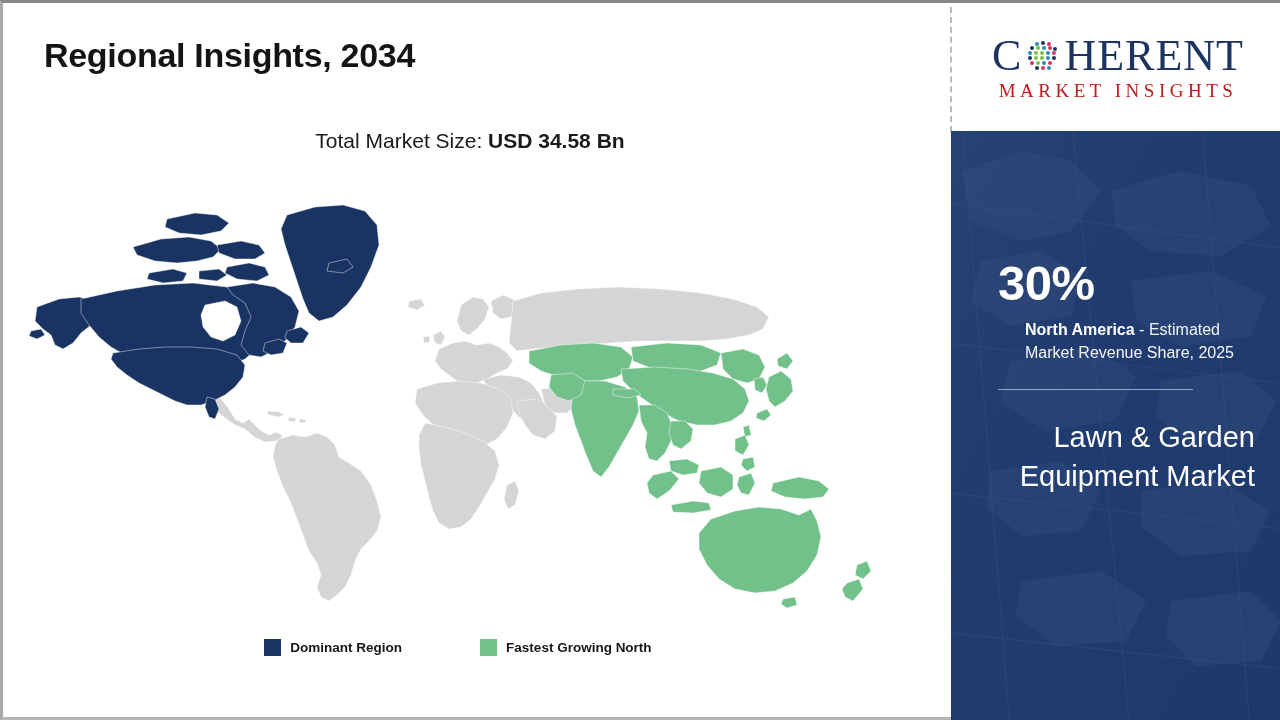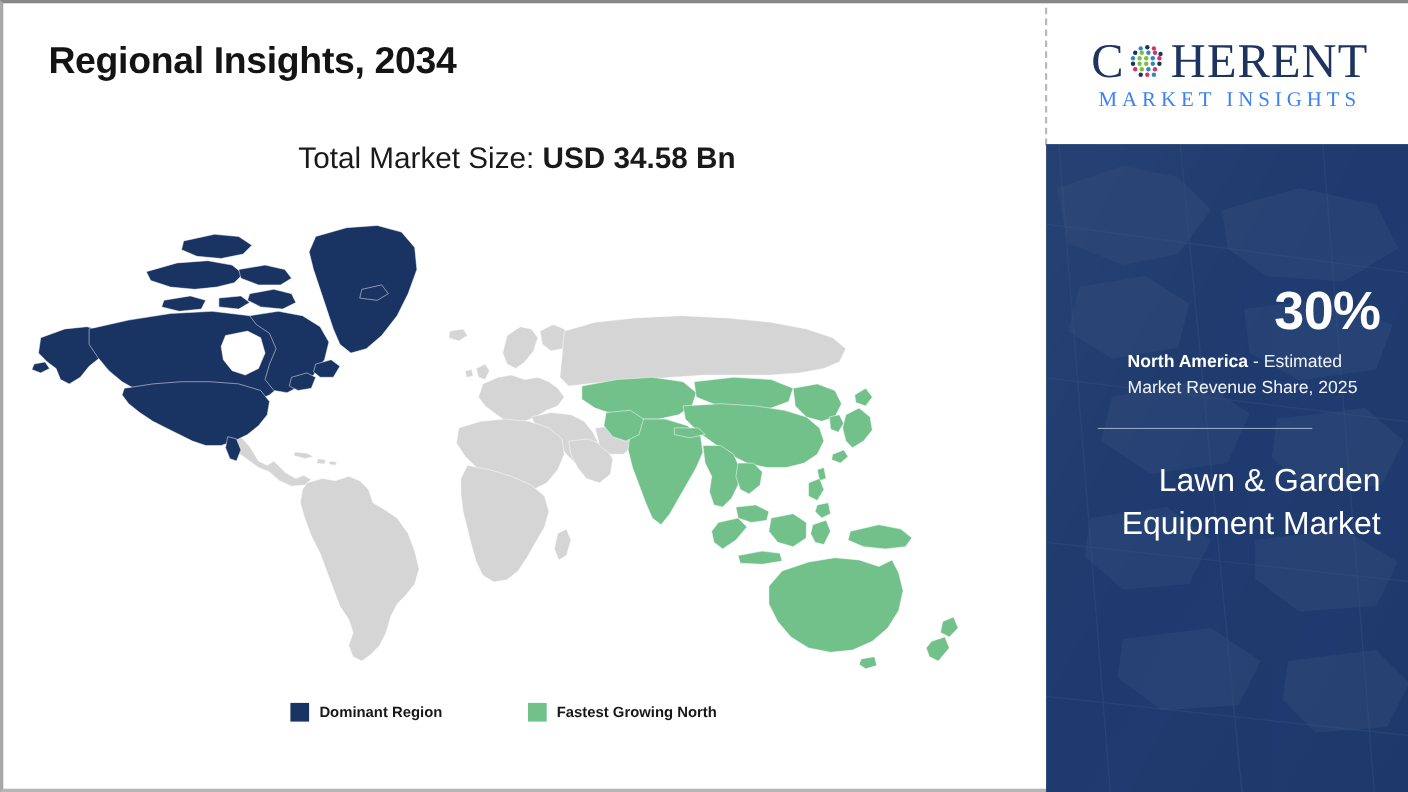--- a/index.html
+++ b/index.html
@@ -21,21 +21,21 @@
   #main-area { position:absolute; left:0; top:0; width:947px; height:717px; }
 
   #page-title {
     position:absolute; left:41px; top:33px;
     font-size:34px; font-weight:bold; color:#141414;
     letter-spacing:-0.3px;
   }
   #market-size-line {
     position:absolute; left:0; top:126px; width:910px;
     text-align:center;
-    font-size:27px; color:#1a1a1a; white-space:nowrap;padding-left:24px;
+    font-size:21px; color:#1a1a1a; white-space:nowrap;padding-left:24px;
   }
   #market-size-line .bold { font-weight:bold; }
 
   
   #map-wrap {
     position:absolute; left:18px; top:180px; width:880px; height:440px;
   }
   #map-wrap svg { width:100%; height:100%; display:block; }
   .land      { fill:#d5d5d5; stroke:#ffffff; stroke-width:0.45; }
   .dominant  { fill:#193362; stroke:#ffffff; stroke-width:0.45; }
@@ -72,41 +72,40 @@
   }
   #logo-word {
     display:flex; align-items:center; justify-content:center;
     font-family:"Liberation Serif", serif;
     font-size:44px; color:#1d3461; letter-spacing:1px;
     line-height:1;
   }
   #globe-icon { display:inline-block; width:40px; height:40px; margin:0 1px; vertical-align:middle; }
   #logo-sub {
     font-family:"Liberation Serif", serif;
-    font-size:19px; color:#3b82f6; letter-spacing:4.5px;
+    font-size:19px; color:#b91c1c; letter-spacing:4.5px;
     margin-top:2px;
   }
 
   #side-panel {
     position:absolute; left:948px; top:128px; width:332px; height:589px;
     background:#1e3a6e;
     overflow:hidden;
   }
   #panel-texture {
     position:absolute; left:0; top:0; width:100%; height:100%;
     opacity:0.13;
   }
   #panel-content {
     position:absolute; left:0; top:0; width:100%; height:100%;
     padding:128px 28px 0 47px;
   }
   #stat-value {
     font-size:49px; font-weight:bold; color:#ffffff; line-height:1;
     letter-spacing:-0.5px;
-    text-align:right;
   }
   #stat-desc {
     margin-top:11px;
     font-size:16px; color:#f2f4f8; line-height:1.43; font-weight:300;margin-left:27px;
   }
   #stat-desc .bold { font-weight:bold; color:#ffffff; }
   #panel-rule {
     margin-top:24px; width:195px; height:1px; background:#93a6c4;
   }
   #market-name {

